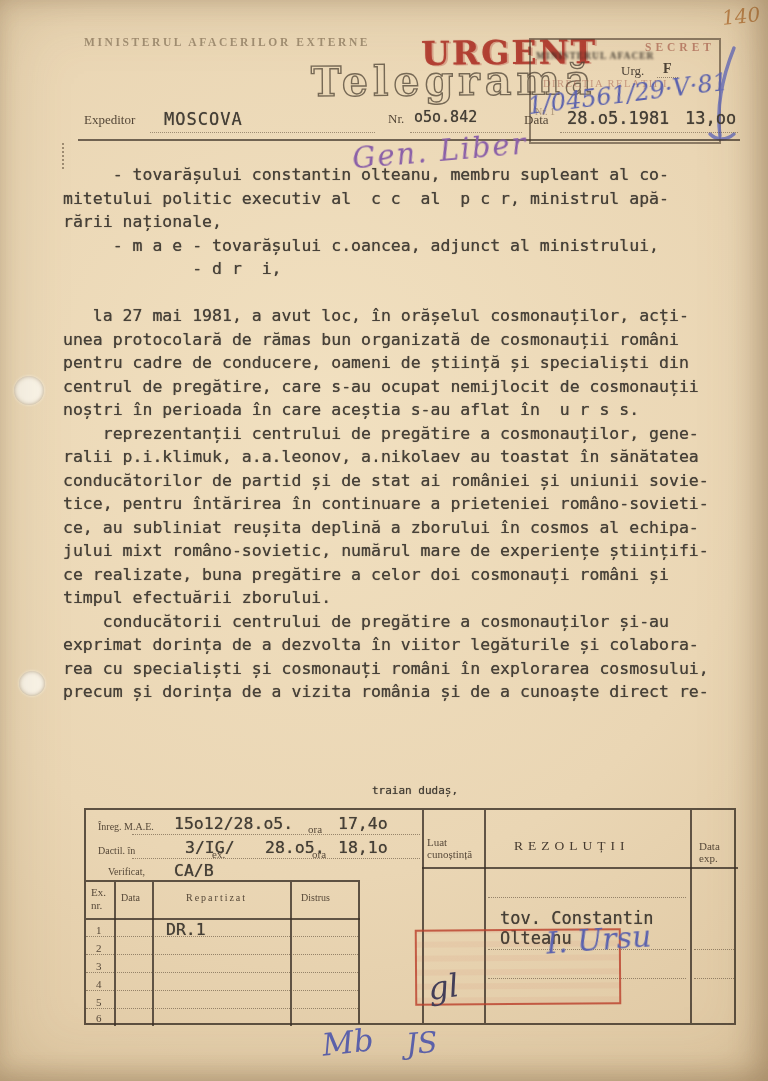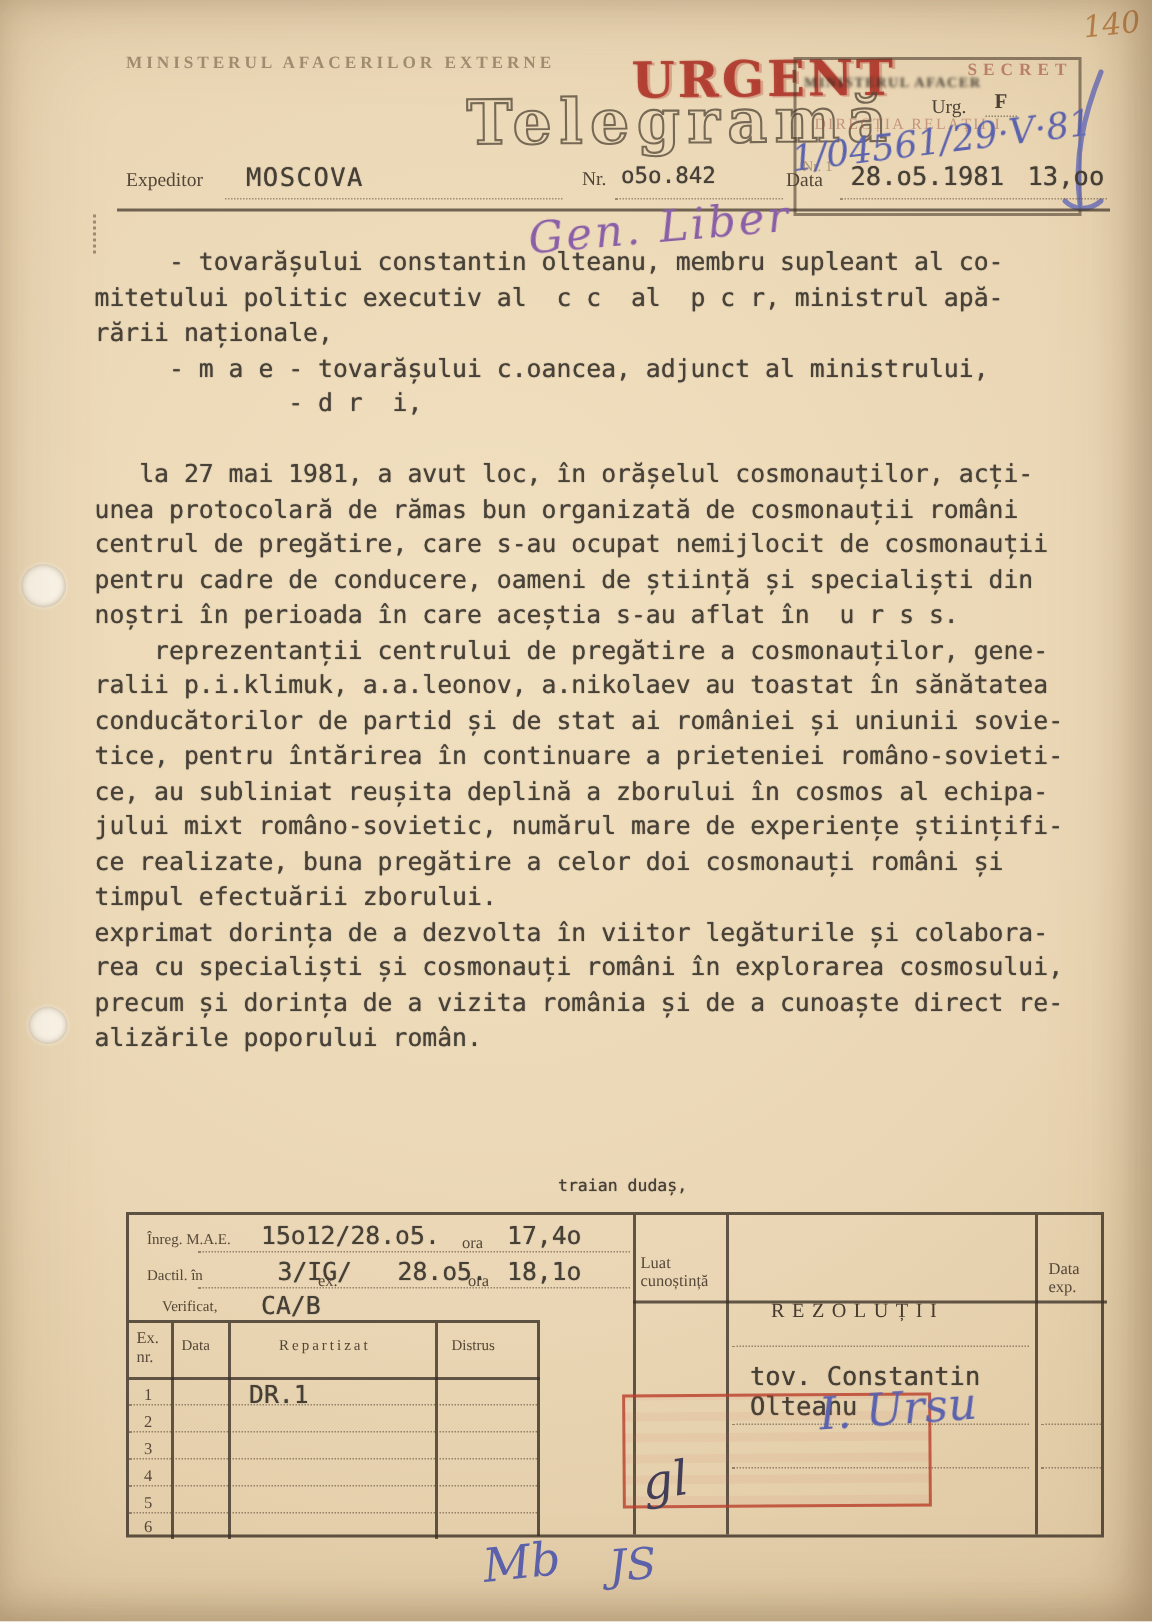--- a/index.html
+++ b/index.html
@@ -43,21 +43,21 @@
   .signature { left:372px; top:784px; font-size:11px; }
 
   
   .form-outer { left:84px; top:808px; width:652px; height:217px; border:2px solid rgba(58,48,38,.8); }
   .line { background:rgba(58,48,38,.78); }
   .dotline { border-bottom:1.5px dotted rgba(95,78,58,.6); }
   .form .lbl { font-size:10px; }
   .form .typed { font-size:16.5px; }
   .small-lbl { font-size:11px; color:rgba(70,57,43,.9); }
 
-  .rez-label { letter-spacing:5px; font-size:13.5px; color:rgba(60,50,40,.95);margin-top:28px; }
+  .rez-label { letter-spacing:5px; font-size:13.5px; color:rgba(60,50,40,.95); }
   .red-stamp { left:329px; top:119px; width:206px; height:76px; border:2.5px solid rgba(186,62,42,.8); transform:rotate(-.4deg); background:repeating-linear-gradient(0deg, rgba(200,90,70,.07) 0 6px, rgba(200,90,70,0) 6px 14px); }
   .hand-blue { font-family:"DejaVu Serif",serif; font-style:italic; color:#5b62ae; }
   .hand-dark { font-family:"DejaVu Serif",serif; font-style:italic; color:#433e58; }
 </style>
 </head>
 <body>
 
 <div id="page">
 
   <div class="abs hole" style="left:14px; top:376px; width:30px; height:29px;"></div>
@@ -99,35 +99,35 @@
 
   <div class="abs body-block">
       <div class="body-line">     - tovarășului constantin olteanu, membru supleant al co-</div>
       <div class="body-line">mitetului politic executiv al  c c  al  p c r, ministrul apă-</div>
       <div class="body-line">rării naționale,</div>
       <div class="body-line">     - m a e - tovarășului c.oancea, adjunct al ministrului,</div>
       <div class="body-line">             - d r  i,</div>
       <div class="body-line">&nbsp;</div>
       <div class="body-line">   la 27 mai 1981, a avut loc, în orășelul cosmonauților, acți-</div>
       <div class="body-line">unea protocolară de rămas bun organizată de cosmonauții români</div>
+      <div class="body-line">pentru cadre de conducere, oameni de știință și specialiști din</div>
       <div class="body-line">centrul de pregătire, care s-au ocupat nemijlocit de cosmonauții</div>
-      <div class="body-line">pentru cadre de conducere, oameni de știință și specialiști din</div>
       <div class="body-line">noștri în perioada în care aceștia s-au aflat în  u r s s.</div>
       <div class="body-line">    reprezentanții centrului de pregătire a cosmonauților, gene-</div>
       <div class="body-line">ralii p.i.klimuk, a.a.leonov, a.nikolaev au toastat în sănătatea</div>
       <div class="body-line">conducătorilor de partid și de stat ai româniei și uniunii sovie-</div>
       <div class="body-line">tice, pentru întărirea în continuare a prieteniei româno-sovieti-</div>
       <div class="body-line">ce, au subliniat reușita deplină a zborului în cosmos al echipa-</div>
       <div class="body-line">jului mixt româno-sovietic, numărul mare de experiențe științifi-</div>
       <div class="body-line">ce realizate, buna pregătire a celor doi cosmonauți români și</div>
       <div class="body-line">timpul efectuării zborului.</div>
+      <div class="body-line">    conducătorii centrului de pregătire a cosmonauților și-au</div>
       <div class="body-line">exprimat dorința de a dezvolta în viitor legăturile și colabora-</div>
       <div class="body-line">rea cu specialiști și cosmonauți români în explorarea cosmosului,</div>
       <div class="body-line">precum și dorința de a vizita românia și de a cunoaște direct re-</div>
-      <div class="body-line">alizările poporului român.</div>
     </div>
   <div class="abs typed signature">traian dudaș,</div>
 
   <div class="abs form-outer form">
 
     <div class="abs line" style="left:336px; top:0; width:2px; height:213px;"></div>
     <div class="abs line" style="left:398px; top:0; width:1.5px; height:213px;"></div>
     <div class="abs line" style="left:604px; top:0; width:1.5px; height:213px;"></div>
     <div class="abs line" style="left:336px; top:57px; width:316px; height:1.5px;"></div>
 

